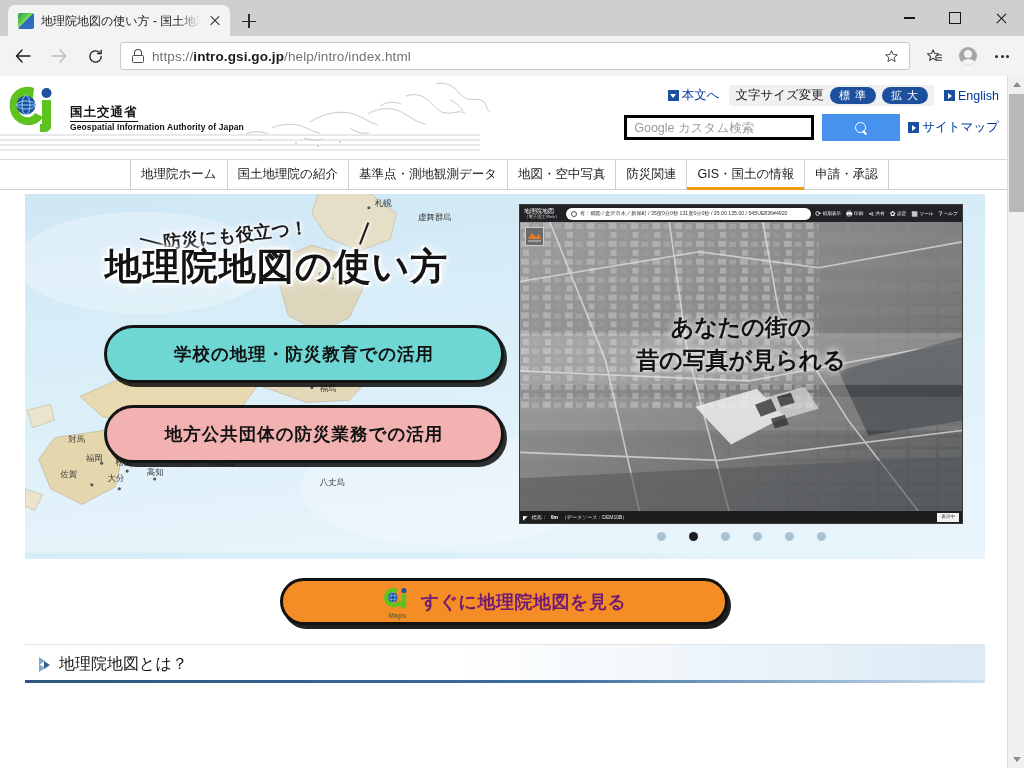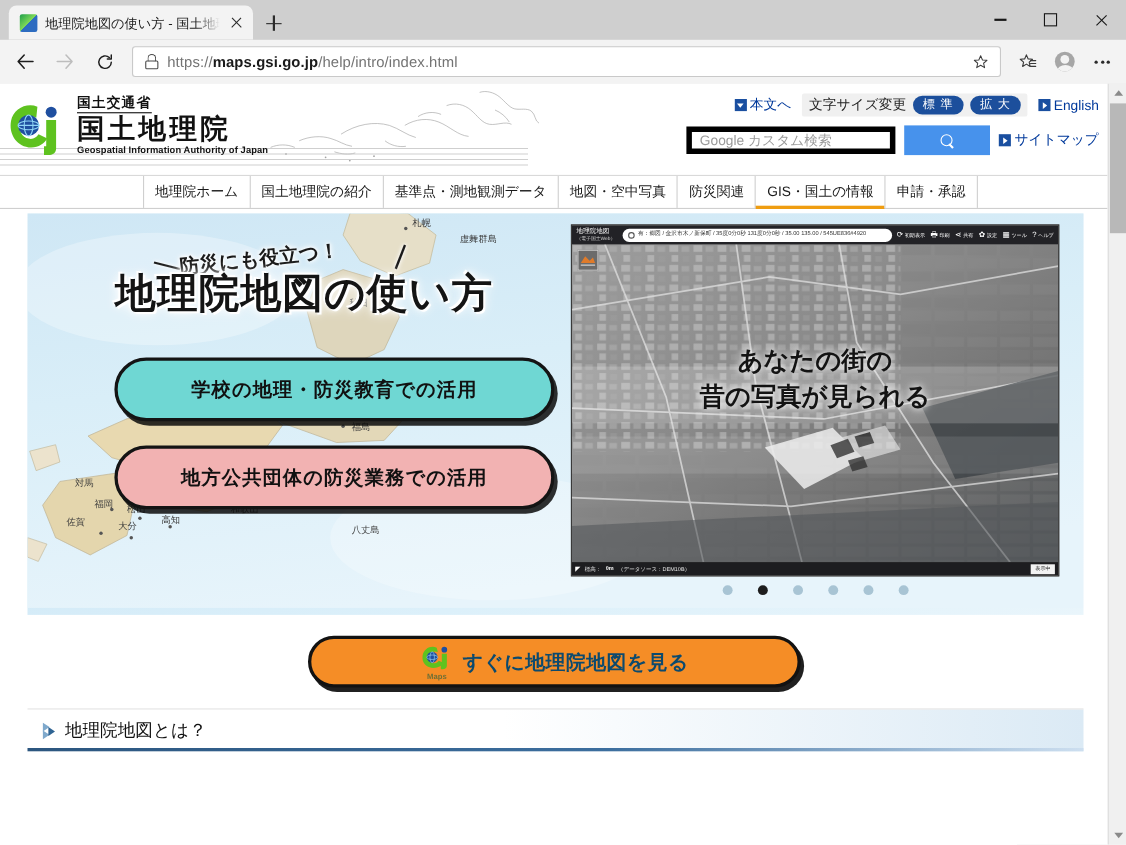--- a/index.html
+++ b/index.html
@@ -138,21 +138,21 @@
     display:flex; align-items:center; gap: 6px; background:#f0f0f0; padding: 2px 6px; border-radius: 2px;
   }
   .textsize-label { font-size: 12.5px; color:#222; }
   .size-pill {
     background:#1c4f9c; color:#fff; font-size: 11px; border-radius: 10px;
     padding: 2px 9px; letter-spacing: 1px; line-height: 13px;
   }
 
   .search-row { position:absolute; right: 8px; top: 38px; display:flex; align-items:center; gap: 8px; }
   .search-input {
-    width: 190px; height: 25px; border: 5px solid #000000; background:#fff;
+    width: 190px; height: 25px; border: 3px solid #000000; background:#fff;
     font-size: 12.5px; padding: 0 7px; color:#333; outline:none;
   }
   .search-input::placeholder { color:#9a9a9a; }
   .search-go {
     width: 78px; height: 27px; background:#4792ec; border:none; display:flex;
     align-items:center; justify-content:center;
   }
   .mag { width: 12px; height:12px; position:relative; }
   .mag::before { content:''; position:absolute; left:0; top:0; width:9px;height:9px; border:1.6px solid #fff; border-radius:50%; }
   .mag::after  { content:''; position:absolute; left:8px; top:8px; width:5px;height:1.6px; background:#fff; transform:rotate(45deg); transform-origin:left center; }
@@ -254,21 +254,21 @@
   
   .cta-wrap { display:flex; justify-content:center; margin-top: 19px; }
   .cta {
     width: 448px; height: 47px; border-radius: 24px; background:#f58d26;
     border: 3px solid #121212; display:flex; align-items:center; justify-content:center; gap: 7px;
     box-shadow: 3px 4px 0 rgba(8,8,8,.9);
   }
   .cta-logo { width: 33px; height: 31px; position:relative; }
   .cta-logo .maps-lbl { position:absolute; left:0; right:0; bottom:-2px; text-align:center;
                         font-size: 7px; font-weight:700; color:#6f6f36; }
-  .cta-text { font-size: 18px; font-weight: 700; color:#0c4a6e; letter-spacing: .5px; }
+  .cta-text { font-size: 18px; font-weight: 700; color:#701a75; letter-spacing: .5px; }
 
   
   .section {
     margin: 19px 22px 0 25px; border-top: 1px solid #e3e3e3;
     background: linear-gradient(to right,#ffffff 0%,#ffffff 45%,#dbeaf5 100%);
     padding: 9px 0 8px 14px; position: relative;
   }
   .section::after {
     content:''; position:absolute; left:0; right:0; bottom:0; height: 3px;
     background: linear-gradient(to right,#2c567f 0%,#3c6e9e 55%,#cddff0 100%);
@@ -320,21 +320,21 @@
           <path d="M15 9a6 6 0 1 1-1.9-4.4" fill="none" stroke="currentColor" stroke-width="1.4" stroke-linecap="round"></path>
           <path d="M15 2.2V6h-3.8" fill="none" stroke="currentColor" stroke-width="1.4" stroke-linecap="round" stroke-linejoin="round"></path>
         </svg>
     </div>
 
     <div class="urlbar">
       <div class="lock">
         <div class="shackle"></div>
           <div class="body"></div>
       </div>
-      <div class="url"><span>https://</span><b>maps.gsi.go.jp</b><span>/help/intro/index.html</span></div>
+      <div class="url"><span>https://</span><b>intro.gsi.go.jp</b><span>/help/intro/index.html</span></div>
       <div class="star-btn">
         <svg width="15" height="15" viewBox="0 0 18 18">
             <path d="M9 2l2 4.6 4.9.4-3.7 3.2 1.1 4.8L9 12.4 4.7 15l1.1-4.8L2.1 7l4.9-.4z" fill="none" stroke="#3b3b3b" stroke-width="1.1" stroke-linejoin="round"></path>
           </svg>
       </div>
     </div>
 
     <div class="tb-icons">
       <div class="tb-ico">
         <svg width="17" height="17" viewBox="0 0 18 18">
@@ -398,21 +398,20 @@
                 <ellipse cx="20" cy="23" rx="9.5" ry="4"></ellipse>
                 <ellipse cx="20" cy="23" rx="4" ry="9.5"></ellipse>
                 <path d="M10.5 23h19"></path>
               </g>
               <path d="M36 18h9v26c0 4-3 6-7 6h-4v-8h2v-24z" fill="#5ec21f"></path>
               <circle cx="40.5" cy="11" r="5" fill="#1f4fa0"></circle>
             </svg>
           </div>
           <div class="logo-text">
             <div class="logo-ministry">国土交通省</div>
-            <div class="logo-name">国土地理院</div>
             <div class="logo-en">Geospatial Information Authority of Japan</div>
           </div>
         </div>
 
         <div class="util-row">
           <div class="util-link">
             <span class="tri-box d">
                 <i></i>
               </span>
             <span>本文へ</span>

